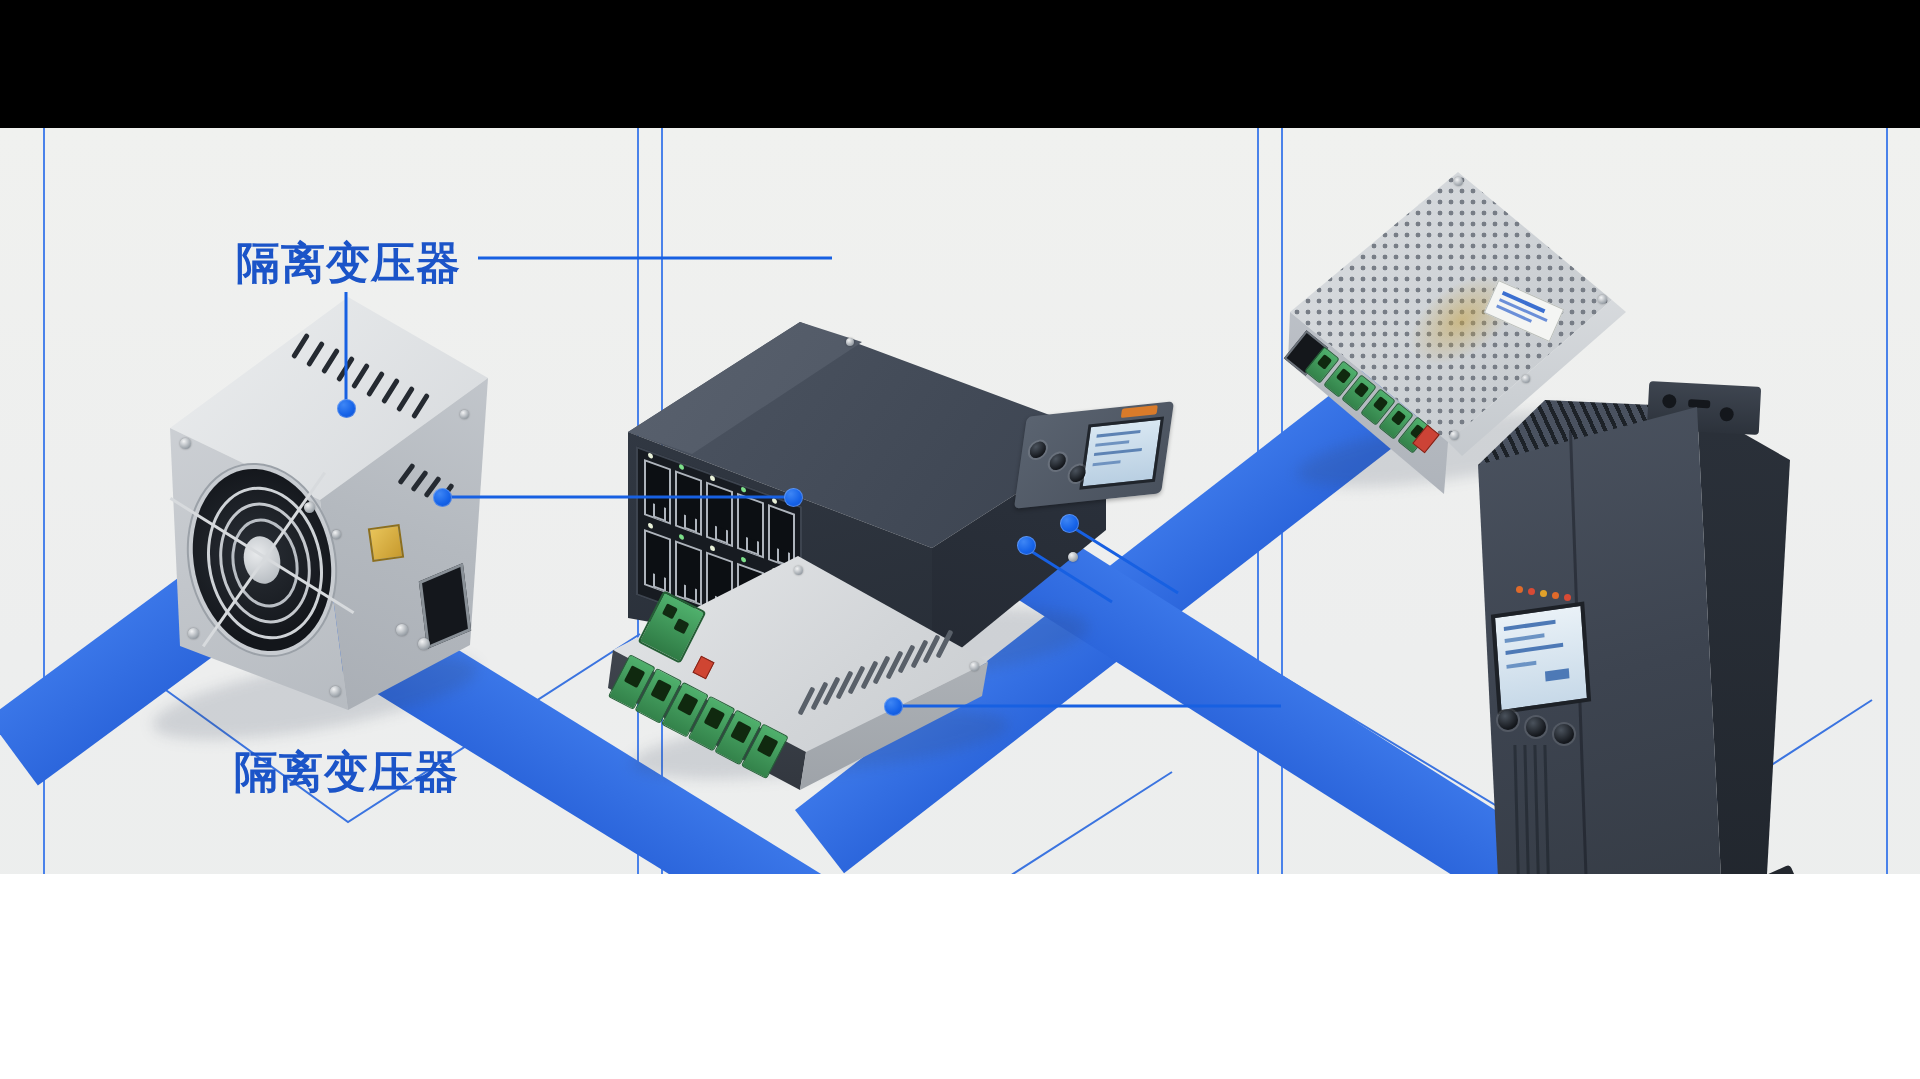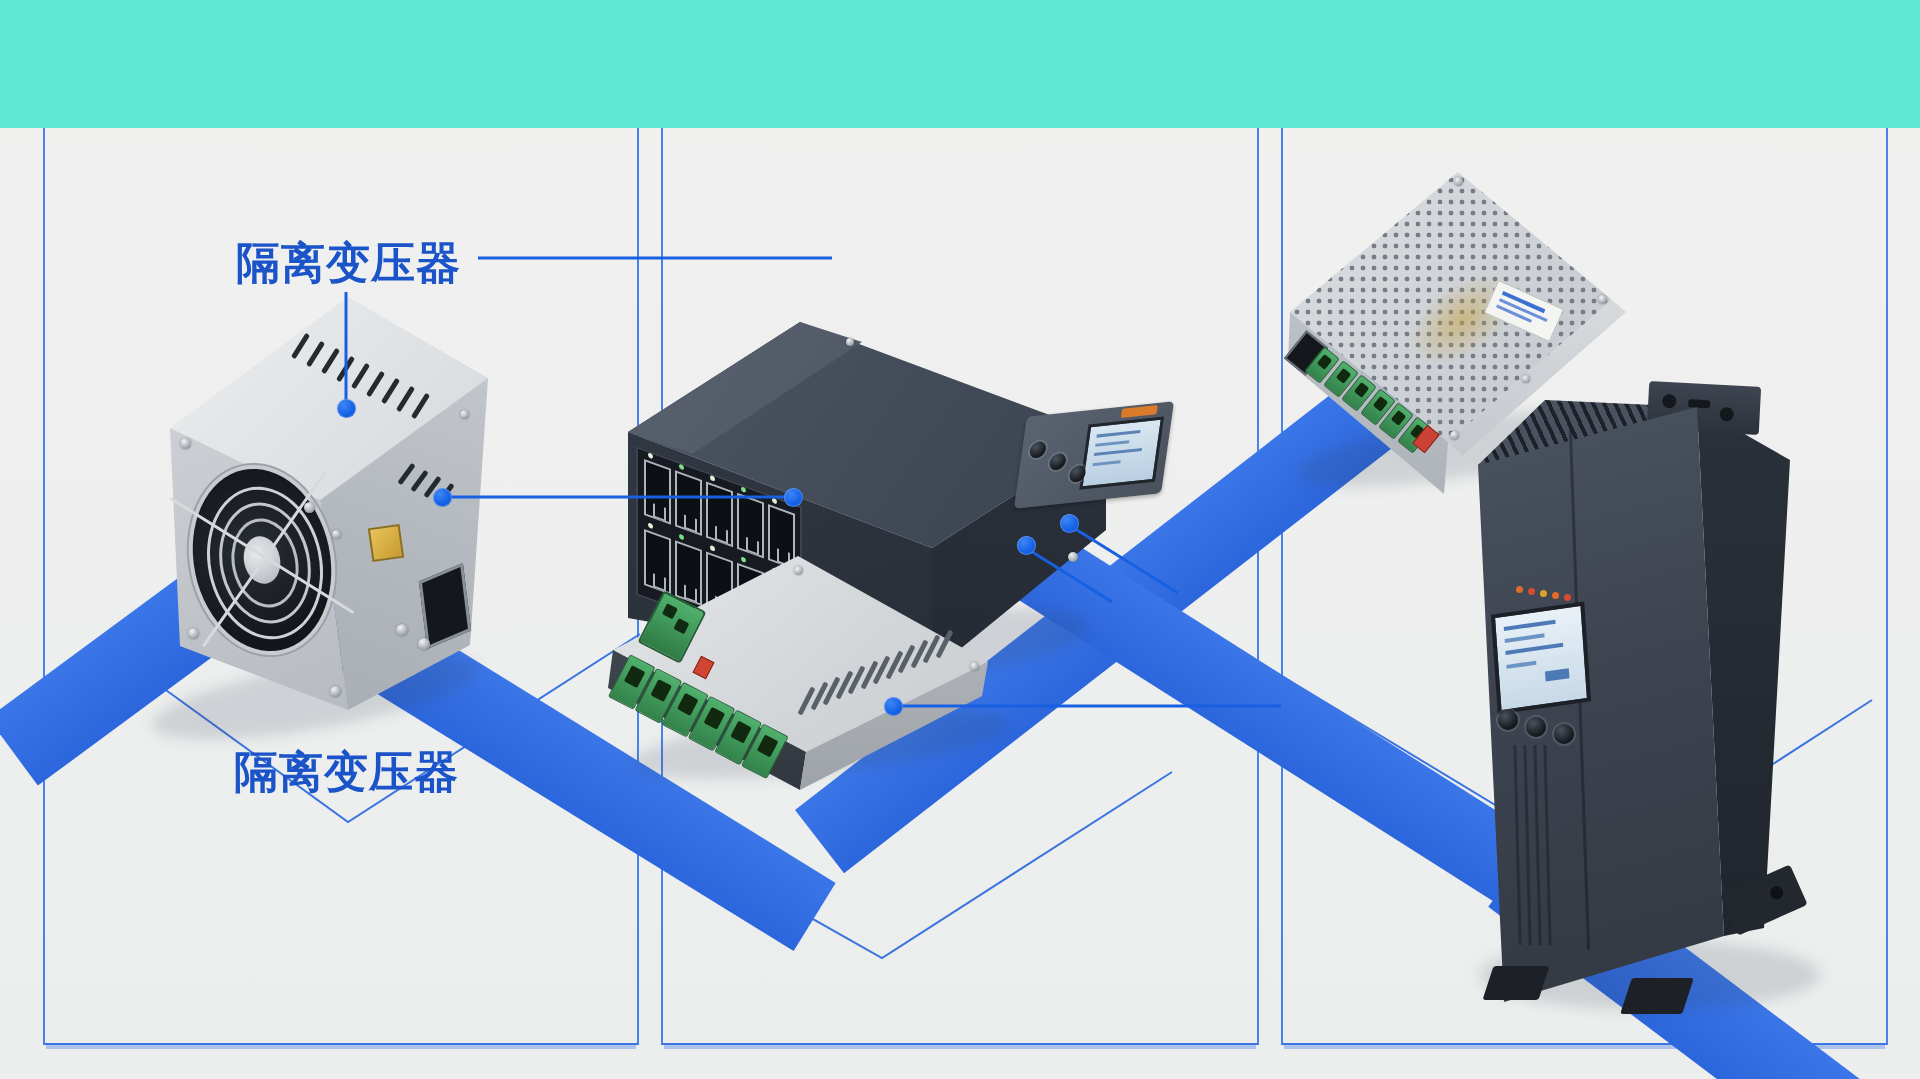--- a/index.html
+++ b/index.html
@@ -1,17 +1,17 @@
 <!DOCTYPE html>
 <html><head>
 <meta charset="utf-8">
 <style>
   html,body{margin:0;padding:0;background:#ffffff;}
-  #stage{position:relative;width:1920px;height:1079px;overflow:hidden;
-         font-family:"Liberation Sans","DejaVu Sans",sans-serif;background:#5eead4;}
+  #stage{position:relative;width:1920px;height:874px;overflow:hidden;
+         font-family:"Liberation Sans","DejaVu Sans",sans-serif;background:#000000;}
   .abs{position:absolute;}
   
   #photo-area{left:0;top:128px;width:1920px;height:951px;
     background:linear-gradient(180deg,#f0f1ef 0%,#edEEee 55%,#eceeed 100%);}
   
   .panel{top:128px;height:915px;border-left:2px solid #4a82ea;border-right:2px solid #4a82ea;
          border-bottom:2px solid #3e76e6;box-shadow:0 7px 0 -3px rgba(120,160,235,.55);z-index:1;}
   
   .ribbon{background:linear-gradient(180deg,#3a76e8 0%,#2c66dc 100%);transform-origin:left top;z-index:3;}
   

